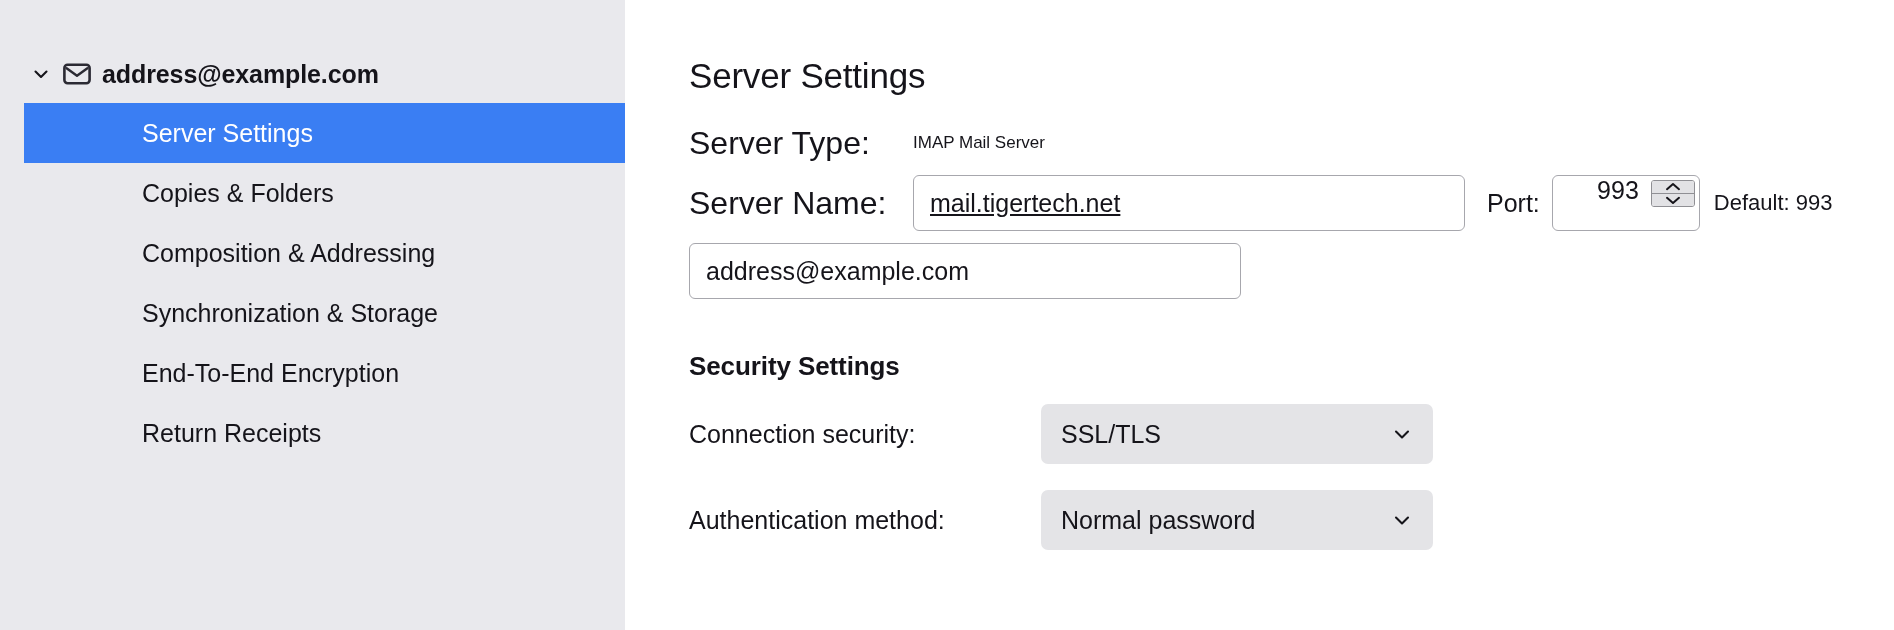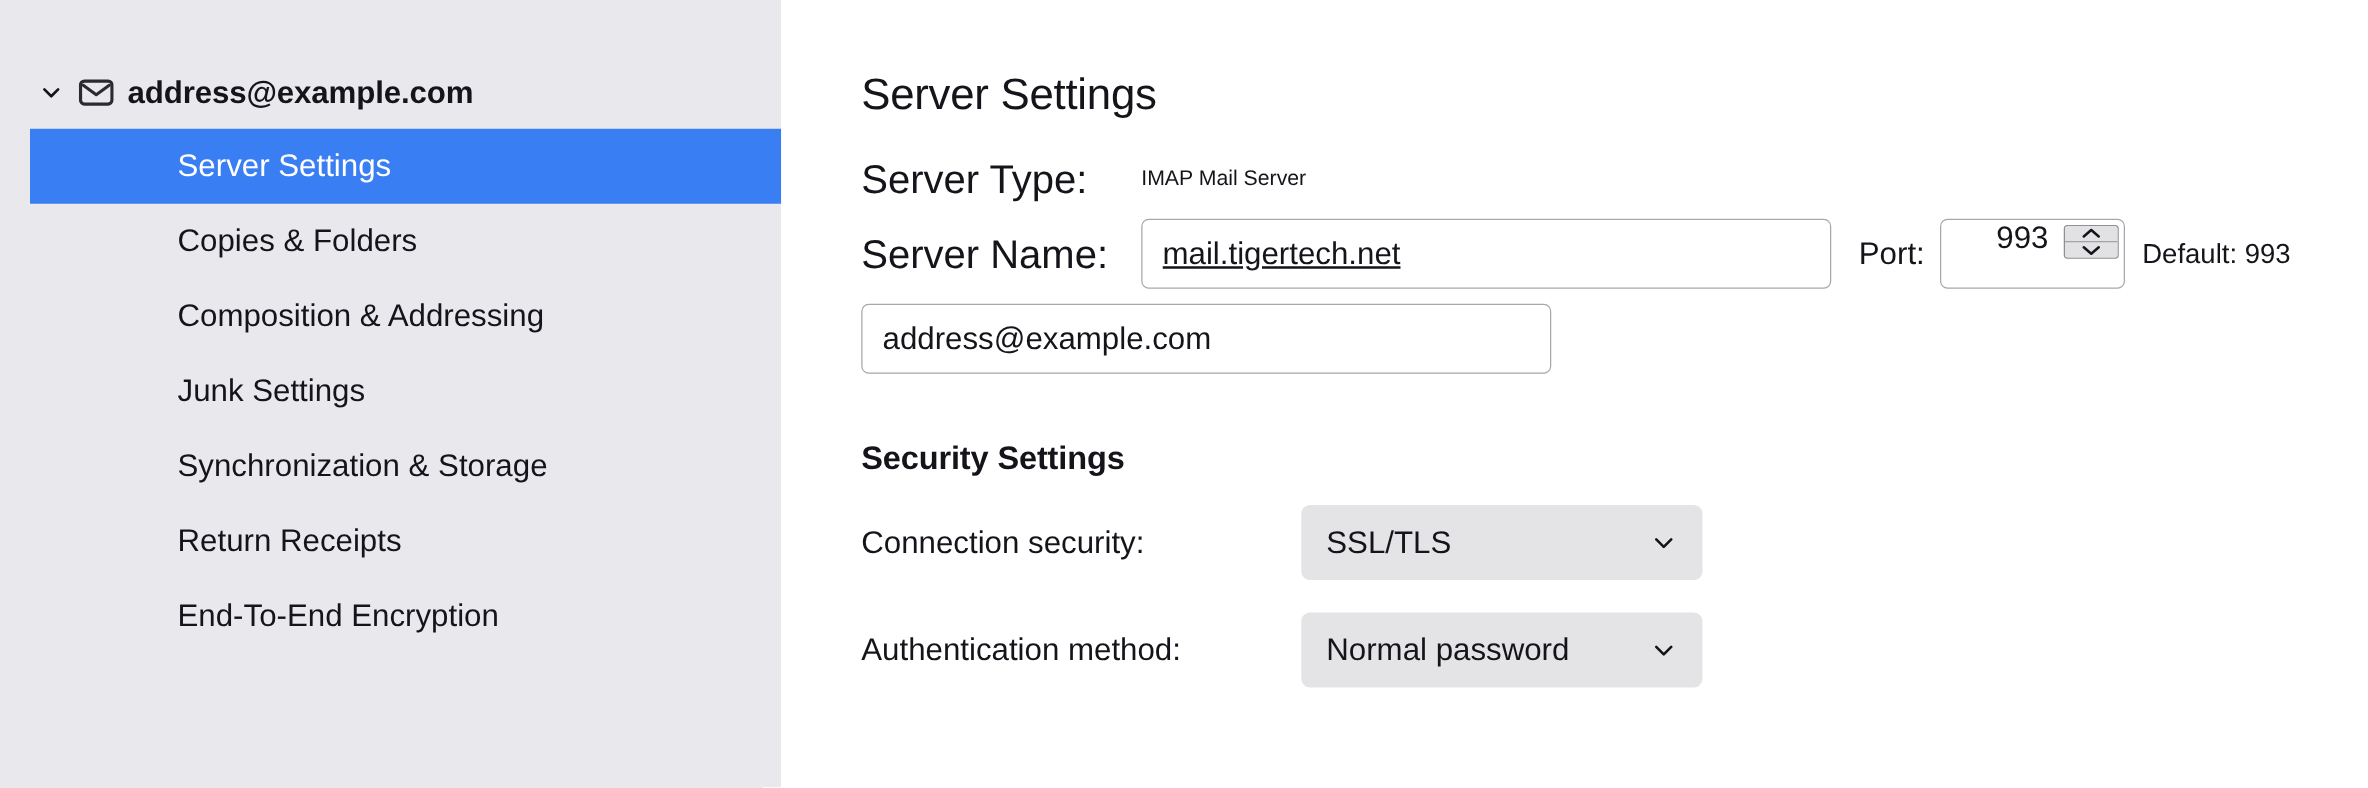--- a/index.html
+++ b/index.html
@@ -246,21 +246,21 @@
 
   .sec-label {
     font-size: 25px;
     color: #15141a;
     width: 352px;
     flex: 0 0 352px;
     white-space: nowrap;
   }
 
   .dropdown {
-    width: 321px;
+    width: 392px;
     height: 60px;
     background: #e4e4e7;
     border: none;
     border-radius: 7px;
     display: flex;
     align-items: center;
     padding: 0 18px 0 20px;
     cursor: pointer;
     position: relative;
   }
@@ -301,24 +301,23 @@
           <path d="M3.6 5.2 L14 12.8 L24.4 5.2" fill="none" stroke="#2b2a33" stroke-width="2.4" stroke-linecap="round" stroke-linejoin="round"></path>
         </svg>
       </span>
       <span class="account-label">address@example.com</span>
     </div>
 
     <ul class="nav-list">
       <li class="nav-item selected">Server Settings</li>
       <li class="nav-item">Copies &amp; Folders</li>
       <li class="nav-item">Composition &amp; Addressing</li>
-      <li class="nav-item">Junk Settings</li>
       <li class="nav-item">Synchronization &amp; Storage</li>
+      <li class="nav-item">End-To-End Encryption</li>
       <li class="nav-item">Return Receipts</li>
-      <li class="nav-item">End-To-End Encryption</li>
     </ul>
 
   </aside>
 
   <main class="main">
     <div class="pane-inner">
 
       <h1 class="page-title">Server Settings</h1>
 
       <div class="form-grid">

